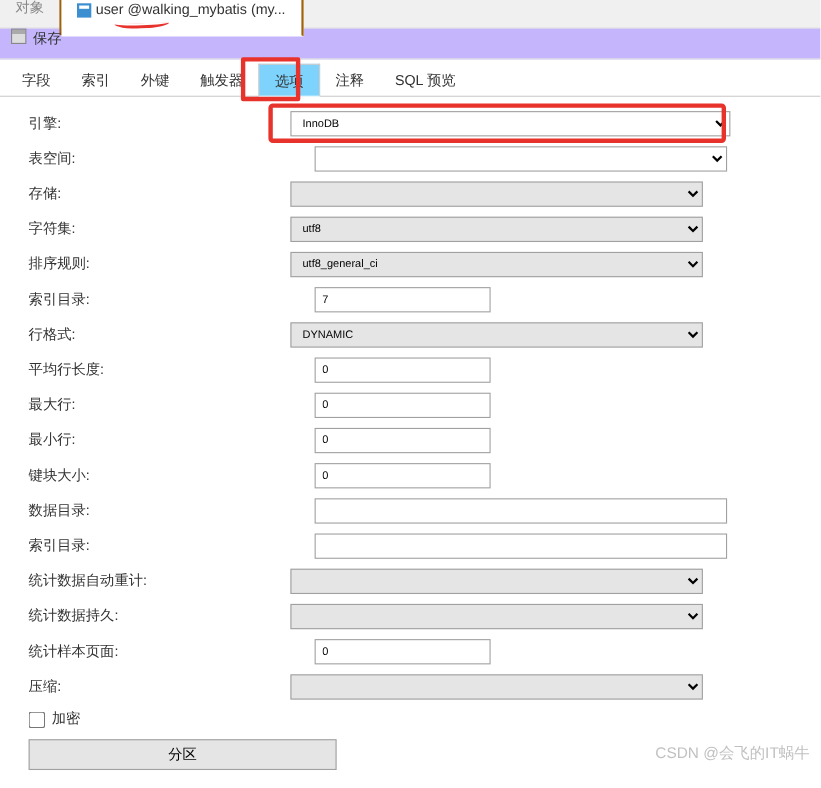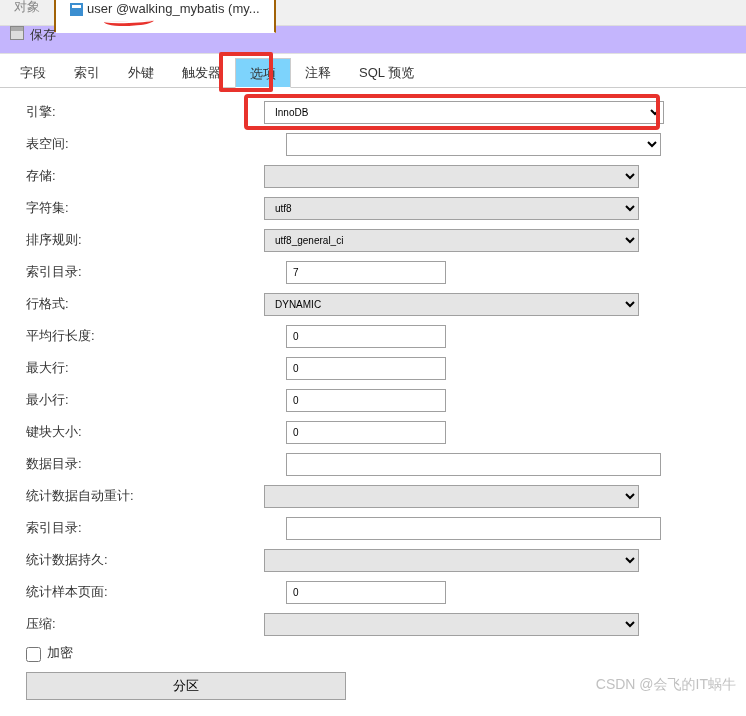--- a/index.html
+++ b/index.html
@@ -137,21 +137,21 @@
   .w-longer { width: 400px; }
   .w-short { width: 160px; }
   .check-row {
     display: flex;
     align-items: flex-end;
     gap: 6px;
     margin: 6px 0 10px 0;
   }
   .check-row input { width: 15px; height: 15px; }
   .partition-btn {
-    width: 320px;
+    width: 280px;
     height: 28px;
     background: #e5e5e5;
     border: 1px solid #a0a0a0;
     font-size: 13px;
     font-family: inherit;
     cursor: pointer;
   }
   
   .red-box-engine {
     position: absolute;
@@ -273,29 +273,29 @@
     <div class="form-label wider-label">键块大小:</div>
     <input type="text" class="form-control w-short" value="0" style="">
   </div>
 
   <div class="form-row">
     <div class="form-label wider-label">数据目录:</div>
     <input type="text" class="form-control w-long" style="background: rgb(255, 255, 255);" value="">
   </div>
 
   <div class="form-row">
-    <div class="form-label">统计数据自动重计:</div>
-    <select class="form-control w-long">
-      <option></option>
-    </select>
-  </div>
-
-  <div class="form-row">
     <div class="form-label wider-label">索引目录:</div>
     <input type="text" class="form-control w-long" style="background: rgb(255, 255, 255);" value="">
+  </div>
+
+  <div class="form-row">
+    <div class="form-label">统计数据自动重计:</div>
+    <select class="form-control w-long">
+      <option></option>
+    </select>
   </div>
 
   <div class="form-row">
     <div class="form-label">统计数据持久:</div>
     <select class="form-control w-long">
       <option></option>
     </select>
   </div>
 
   <div class="form-row">

